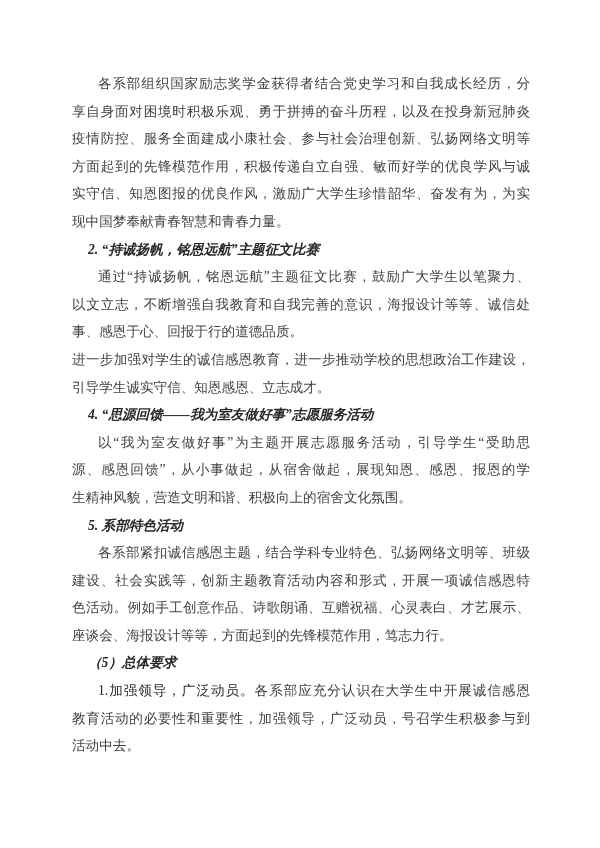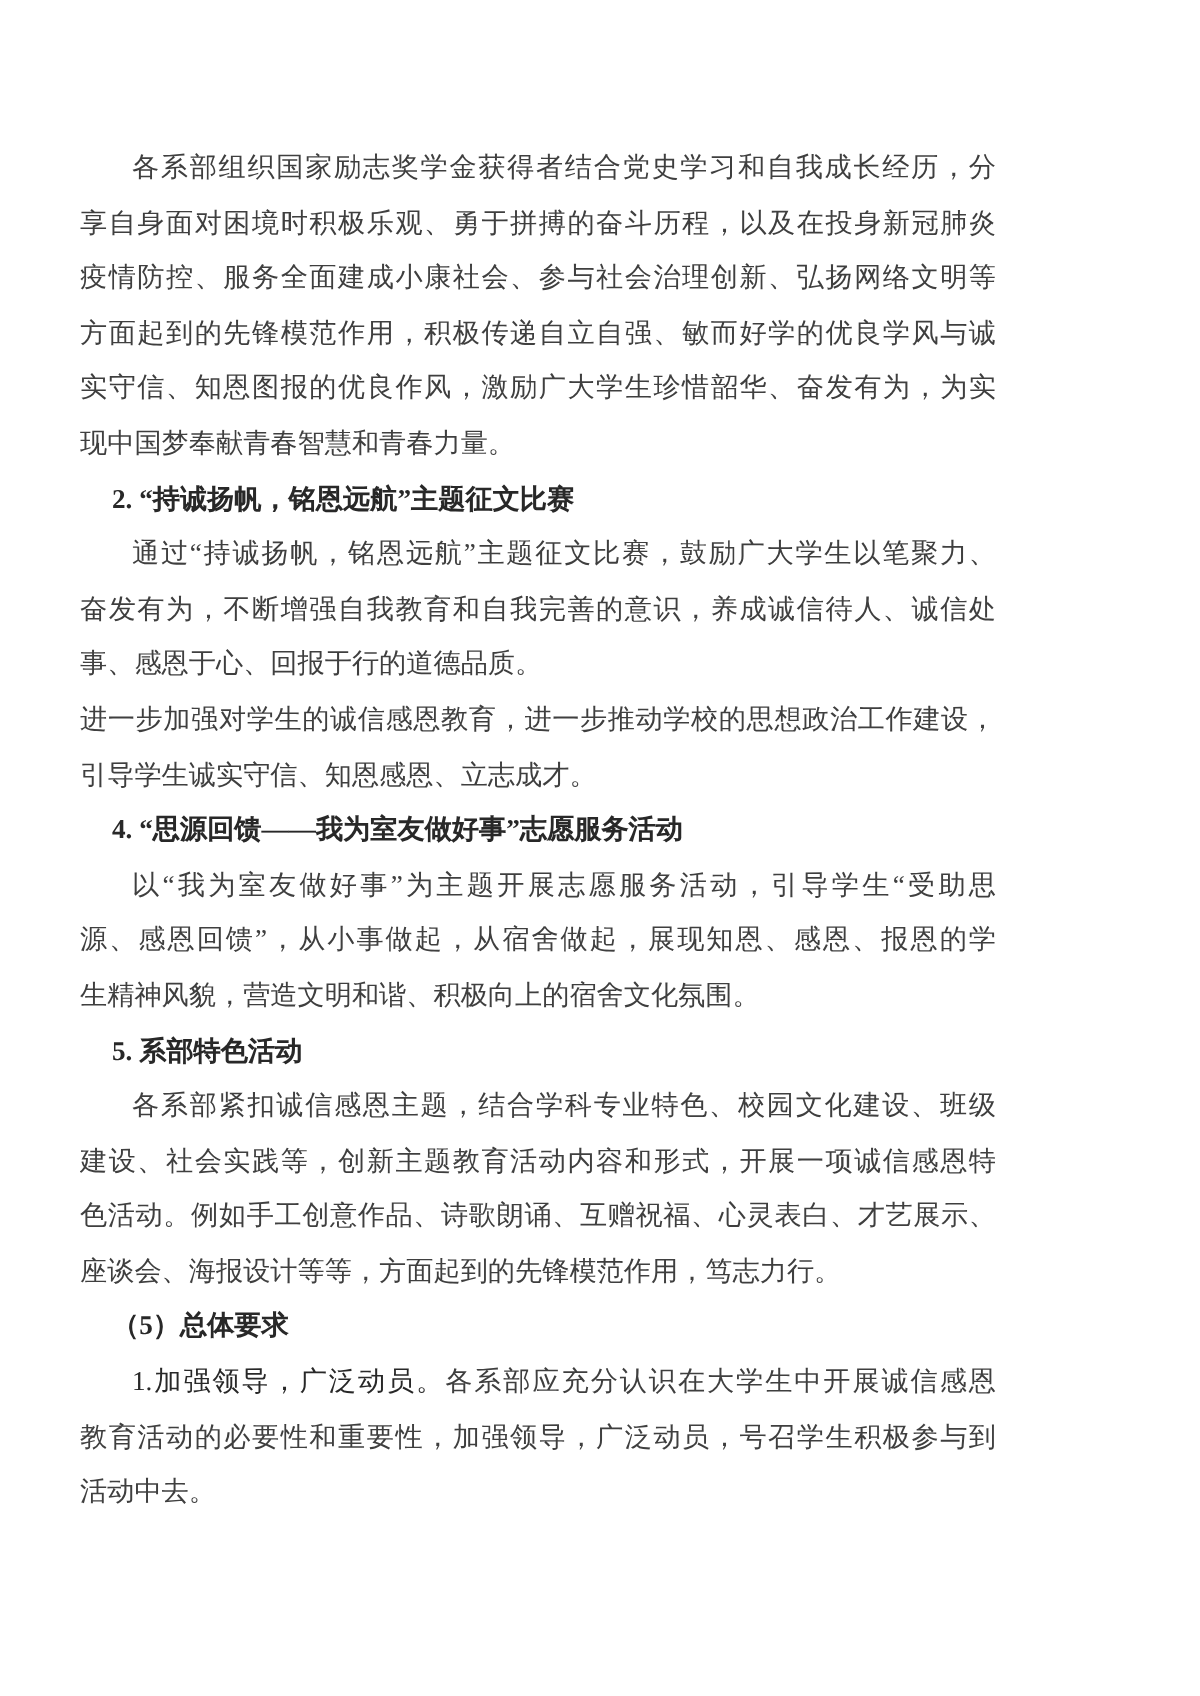--- a/index.html
+++ b/index.html
@@ -11,21 +11,21 @@
     width: 600px;
     height: 848px;
     overflow: hidden;
     font-family: "Liberation Serif", "DejaVu Serif", serif;
   }
   .page {
     box-sizing: border-box;
     width: 600px;
     height: 660px;
     background: var(--page-bg, #ffffff);
-    padding: 70px 70px 0 40px;
+    padding: 70px 70px 0 72px;
   }
   .doc-body {
     width: 458px;
   }
   .line {
     font-size: 13.6px;
     height: 27.6px;
     line-height: 27.6px;
     color: var(--text-color, #3f3f3f);
     text-align: justify;
@@ -34,20 +34,21 @@
   }
   .line.last {
     text-align-last: left;
   }
   .line.body.indent {
     text-indent: 26px;
   }
   .line.heading {
     font-weight: 700;
     color: var(--heading-color, #282828);
+    font-style: italic;
   }
   .line.heading.indent {
     text-indent: 16px;
   }
   .bold-run {
     font-weight: 400;
     color: var(--heading-color, #282828);
   }
 </style>
 </head>
@@ -56,30 +57,30 @@
 <div class="page">
   <div class="doc-body">
       <div class="line body indent"><span>各系部组织国家励志奖学金获得者结合党史学习和自我成长经历，分</span></div>
       <div class="line body"><span>享自身面对困境时积极乐观、勇于拼搏的奋斗历程，以及在投身新冠肺炎</span></div>
       <div class="line body"><span>疫情防控、服务全面建成小康社会、参与社会治理创新、弘扬网络文明等</span></div>
       <div class="line body"><span>方面起到的先锋模范作用，积极传递自立自强、敏而好学的优良学风与诚</span></div>
       <div class="line body"><span>实守信、知恩图报的优良作风，激励广大学生珍惜韶华、奋发有为，为实</span></div>
       <div class="line body last"><span>现中国梦奉献青春智慧和青春力量。</span></div>
       <div class="line heading indent last"><span>2. “持诚扬帆，铭恩远航”主题征文比赛</span></div>
       <div class="line body indent"><span>通过“持诚扬帆，铭恩远航”主题征文比赛，鼓励广大学生以笔聚力、</span></div>
-      <div class="line body"><span>奋发有为，不断增强自我教育和自我完善的意识，养成诚信待人、诚信处</span></div>
+      <div class="line body"><span>以文立志，不断增强自我教育和自我完善的意识，海报设计等等、诚信处</span></div>
       <div class="line body last"><span>事、感恩于心、回报于行的道德品质。</span></div>
       <div class="line body"><span>进一步加强对学生的诚信感恩教育，进一步推动学校的思想政治工作建设，</span></div>
       <div class="line body last"><span>引导学生诚实守信、知恩感恩、立志成才。</span></div>
       <div class="line heading indent last"><span>4. “思源回馈——我为室友做好事”志愿服务活动</span></div>
       <div class="line body indent"><span>以“我为室友做好事”为主题开展志愿服务活动，引导学生“受助思</span></div>
       <div class="line body"><span>源、感恩回馈”，从小事做起，从宿舍做起，展现知恩、感恩、报恩的学</span></div>
       <div class="line body last"><span>生精神风貌，营造文明和谐、积极向上的宿舍文化氛围。</span></div>
       <div class="line heading indent last"><span>5. 系部特色活动</span></div>
-      <div class="line body indent"><span>各系部紧扣诚信感恩主题，结合学科专业特色、校园文化建设、班级</span></div>
+      <div class="line body indent"><span>各系部紧扣诚信感恩主题，结合学科专业特色、弘扬网络文明等、班级</span></div>
       <div class="line body"><span>建设、社会实践等，创新主题教育活动内容和形式，开展一项诚信感恩特</span></div>
       <div class="line body"><span>色活动。例如手工创意作品、诗歌朗诵、互赠祝福、心灵表白、才艺展示、</span></div>
       <div class="line body last"><span>座谈会、海报设计等等，方面起到的先锋模范作用，笃志力行。</span></div>
       <div class="line heading indent last"><span>（5）总体要求</span></div>
       <div class="line body indent"><span class="bold-run">1.加强领导，广泛动员。</span><span>各系部应充分认识在大学生中开展诚信感恩</span></div>
       <div class="line body"><span>教育活动的必要性和重要性，加强领导，广泛动员，号召学生积极参与到</span></div>
       <div class="line body last"><span>活动中去。</span></div>
     </div>
 </div>
 

